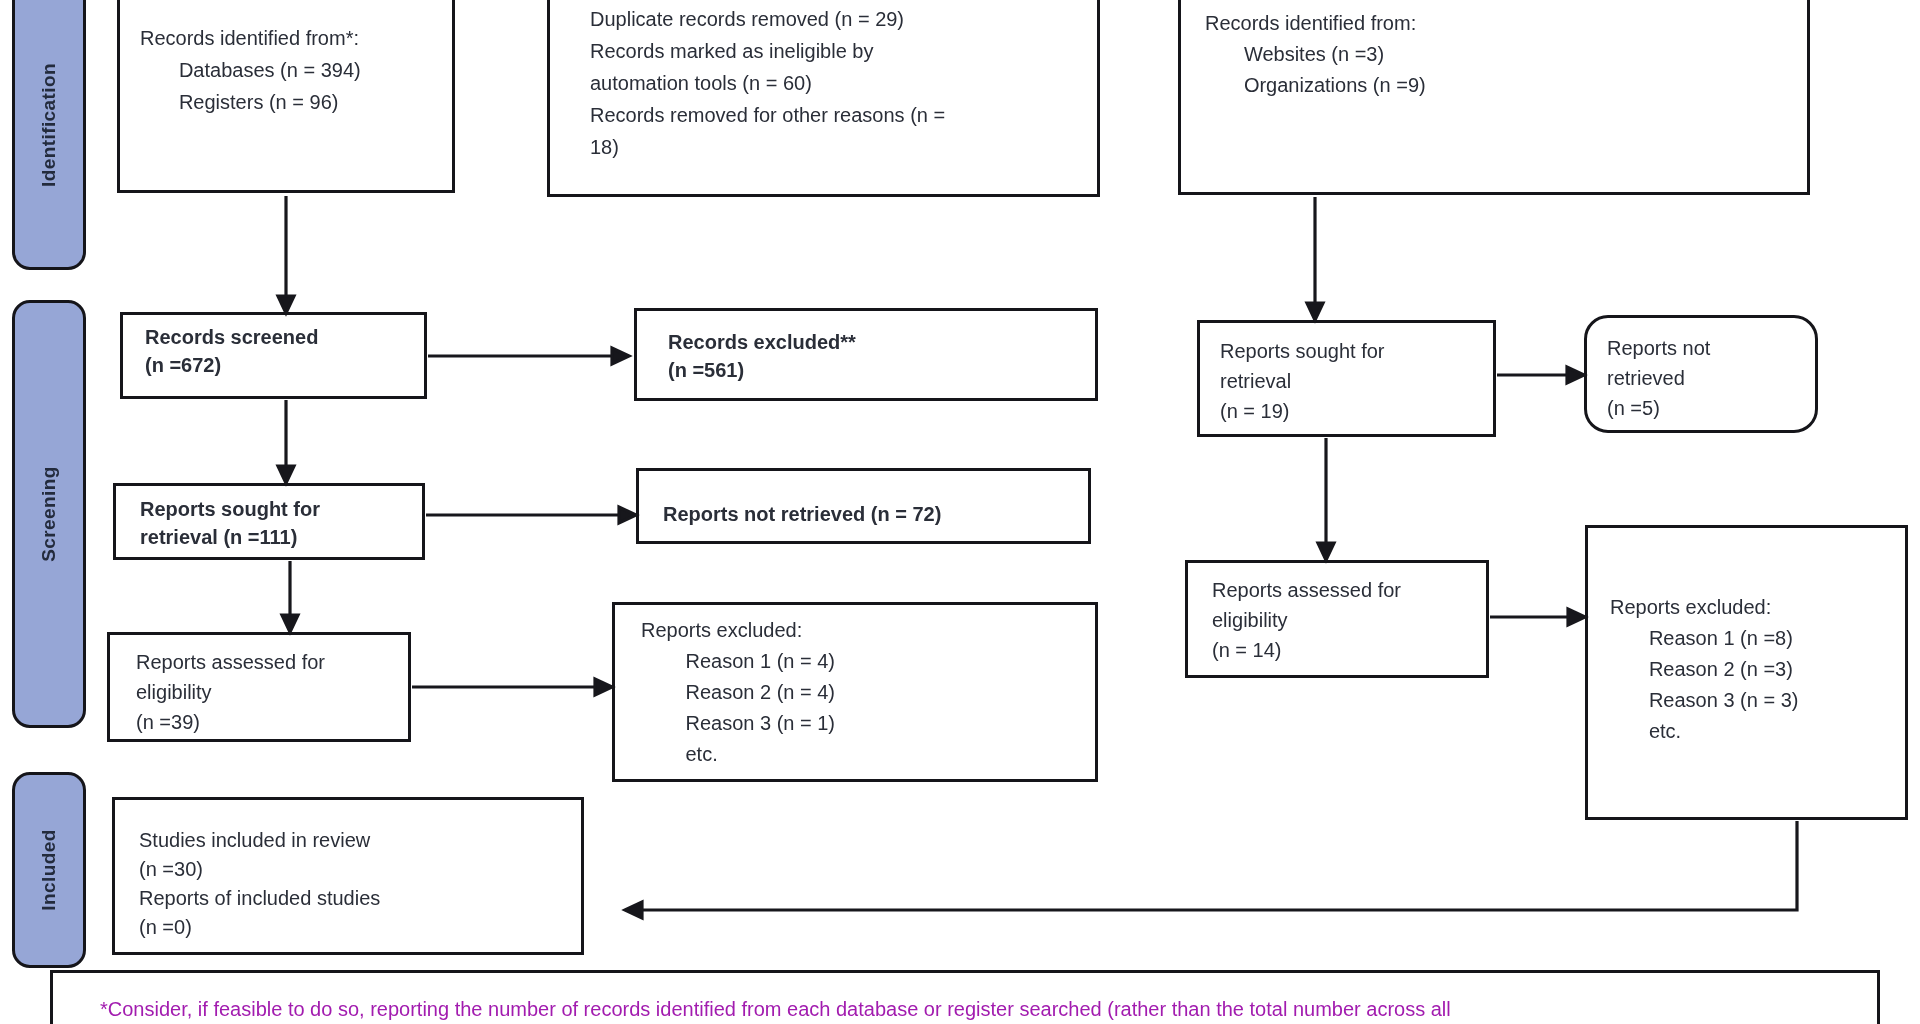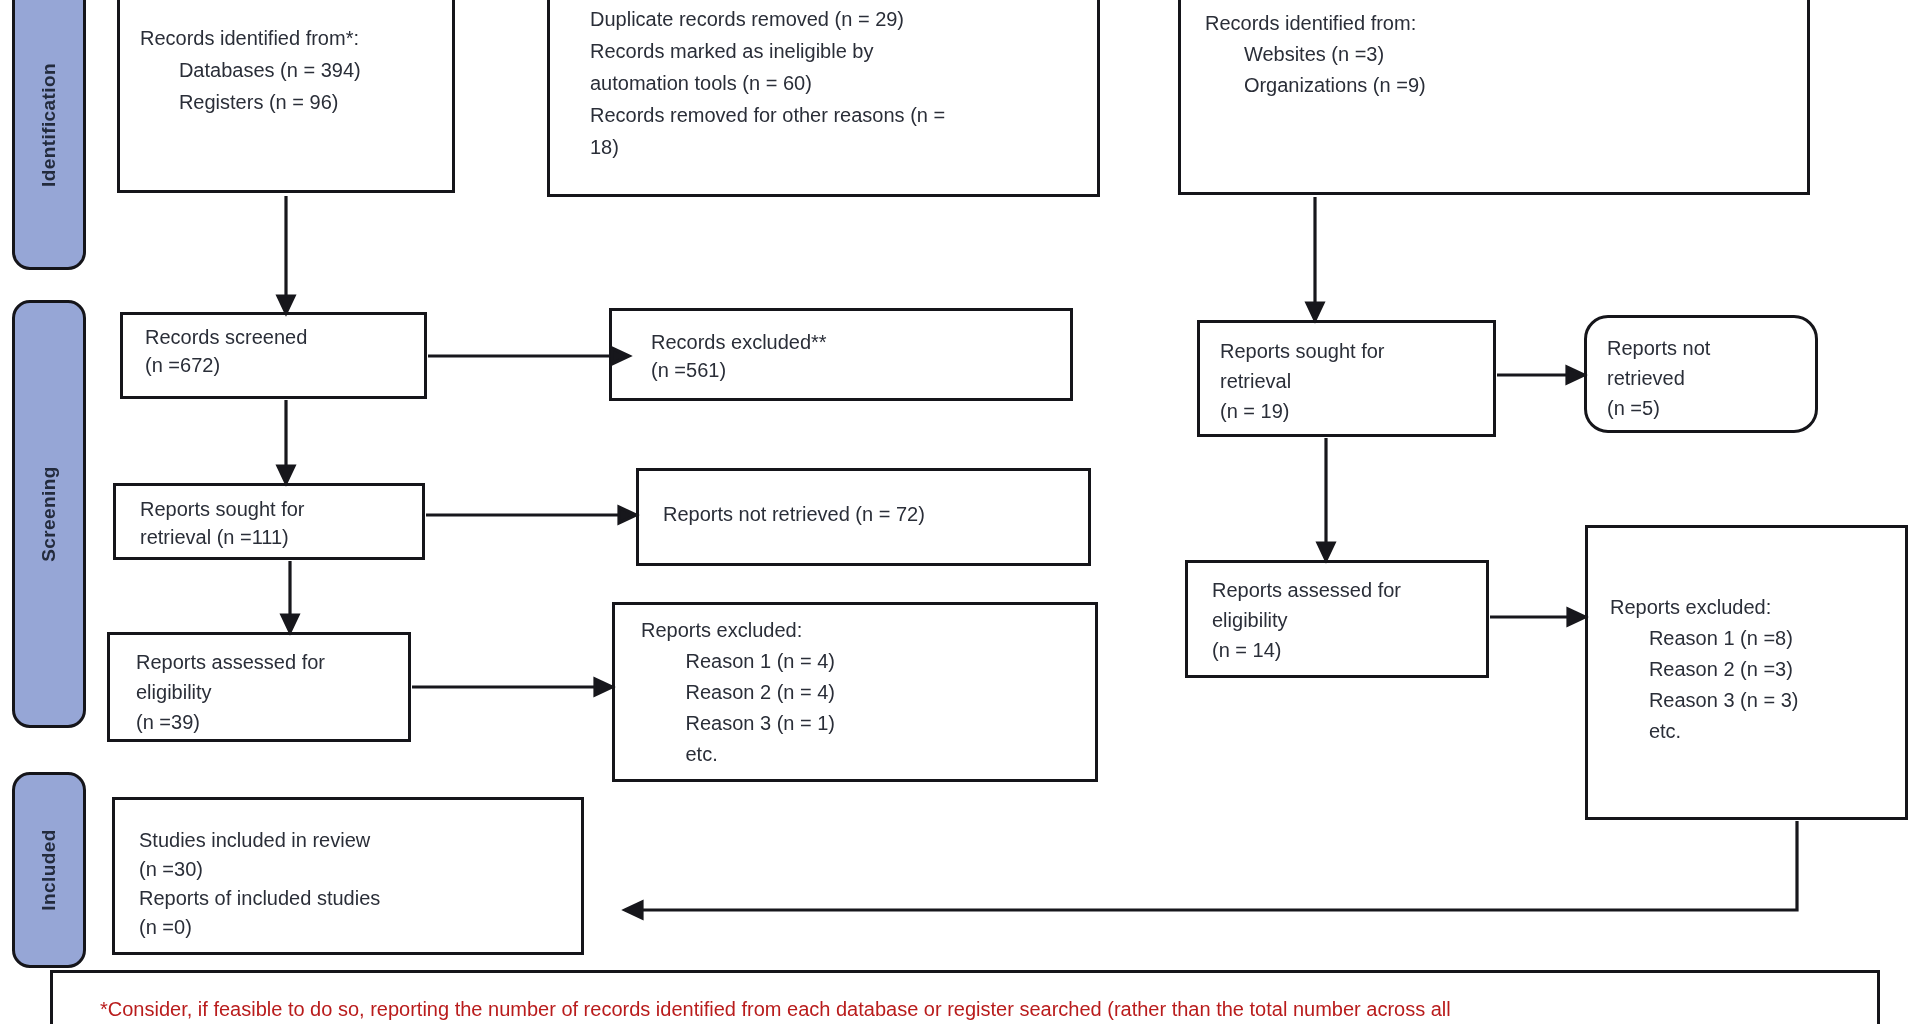--- a/index.html
+++ b/index.html
@@ -16,28 +16,28 @@
     transform:rotate(-90deg);white-space:nowrap;font-weight:bold;
     font-size:19px;color:#232b3d;letter-spacing:.4px;
   }
   .node{
     position:absolute;background:#ffffff;border:3px solid #15151a;
     box-sizing:border-box;
   }
   .node .txt{
     white-space:pre-wrap;font-size:20px;line-height:31px;color:#2a2e38;
   }
-  .lh28 .txt{line-height:28px;}
+  .lh28 .txt{line-height:28px;font-weight:bold;}
   .lh29 .txt{line-height:29px;}
   .lh30 .txt{line-height:30px;}
   .lh32 .txt{line-height:32px;}
   .footnote-box{
     position:absolute;background:#fff;border:3px solid #15151a;box-sizing:border-box;
   }
-  .footnote-box .txt{font-size:20px;line-height:26px;white-space:pre;color:#b91c1c;}
+  .footnote-box .txt{font-size:20px;line-height:26px;white-space:pre;color:#a21caf;}
   svg.arrows{position:absolute;left:0;top:0;pointer-events:none;}
 </style>
 </head>
 <body>
 
 <div class="stage" style="top:-20px;height:290px;">
   <span class="vlabel">Identification</span>
 </div>
 <div class="stage" style="top:300px;height:428px;">
   <span class="vlabel">Screening</span>
@@ -64,31 +64,31 @@
   <div class="txt">Records identified from:
        Websites (n =3)
        Organizations (n =9)</div>
 </div>
 
 <div class="node lh28" style="left:120px;top:312px;width:307px;height:87px;padding:8px 0 0 22px;">
   <div class="txt">Records screened
 (n =672)</div>
 </div>
 
-<div class="node lh28" style="left:609px;top:308px;width:464px;height:93px;padding:17px 0 0 39px;">
+<div class="node lh28" style="left:634px;top:308px;width:464px;height:93px;padding:17px 0 0 31px;">
   <div class="txt">Records excluded**
 (n =561)</div>
 </div>
 
 <div class="node lh28" style="left:113px;top:483px;width:312px;height:77px;padding:9px 0 0 24px;">
   <div class="txt">Reports sought for
 retrieval (n =111)</div>
 </div>
 
-<div class="node lh28" style="left:636px;top:468px;width:455px;height:98px;padding:29px 0 0 24px;">
+<div class="node lh28" style="left:636px;top:468px;width:455px;height:76px;padding:29px 0 0 24px;">
   <div class="txt">Reports not retrieved (n = 72)</div>
 </div>
 
 <div class="node lh30" style="left:107px;top:632px;width:304px;height:110px;padding:12px 0 0 26px;">
   <div class="txt">Reports assessed for
 eligibility
 (n =39)</div>
 </div>
 
 <div class="node" style="left:612px;top:602px;width:486px;height:180px;padding:10px 0 0 26px;">

